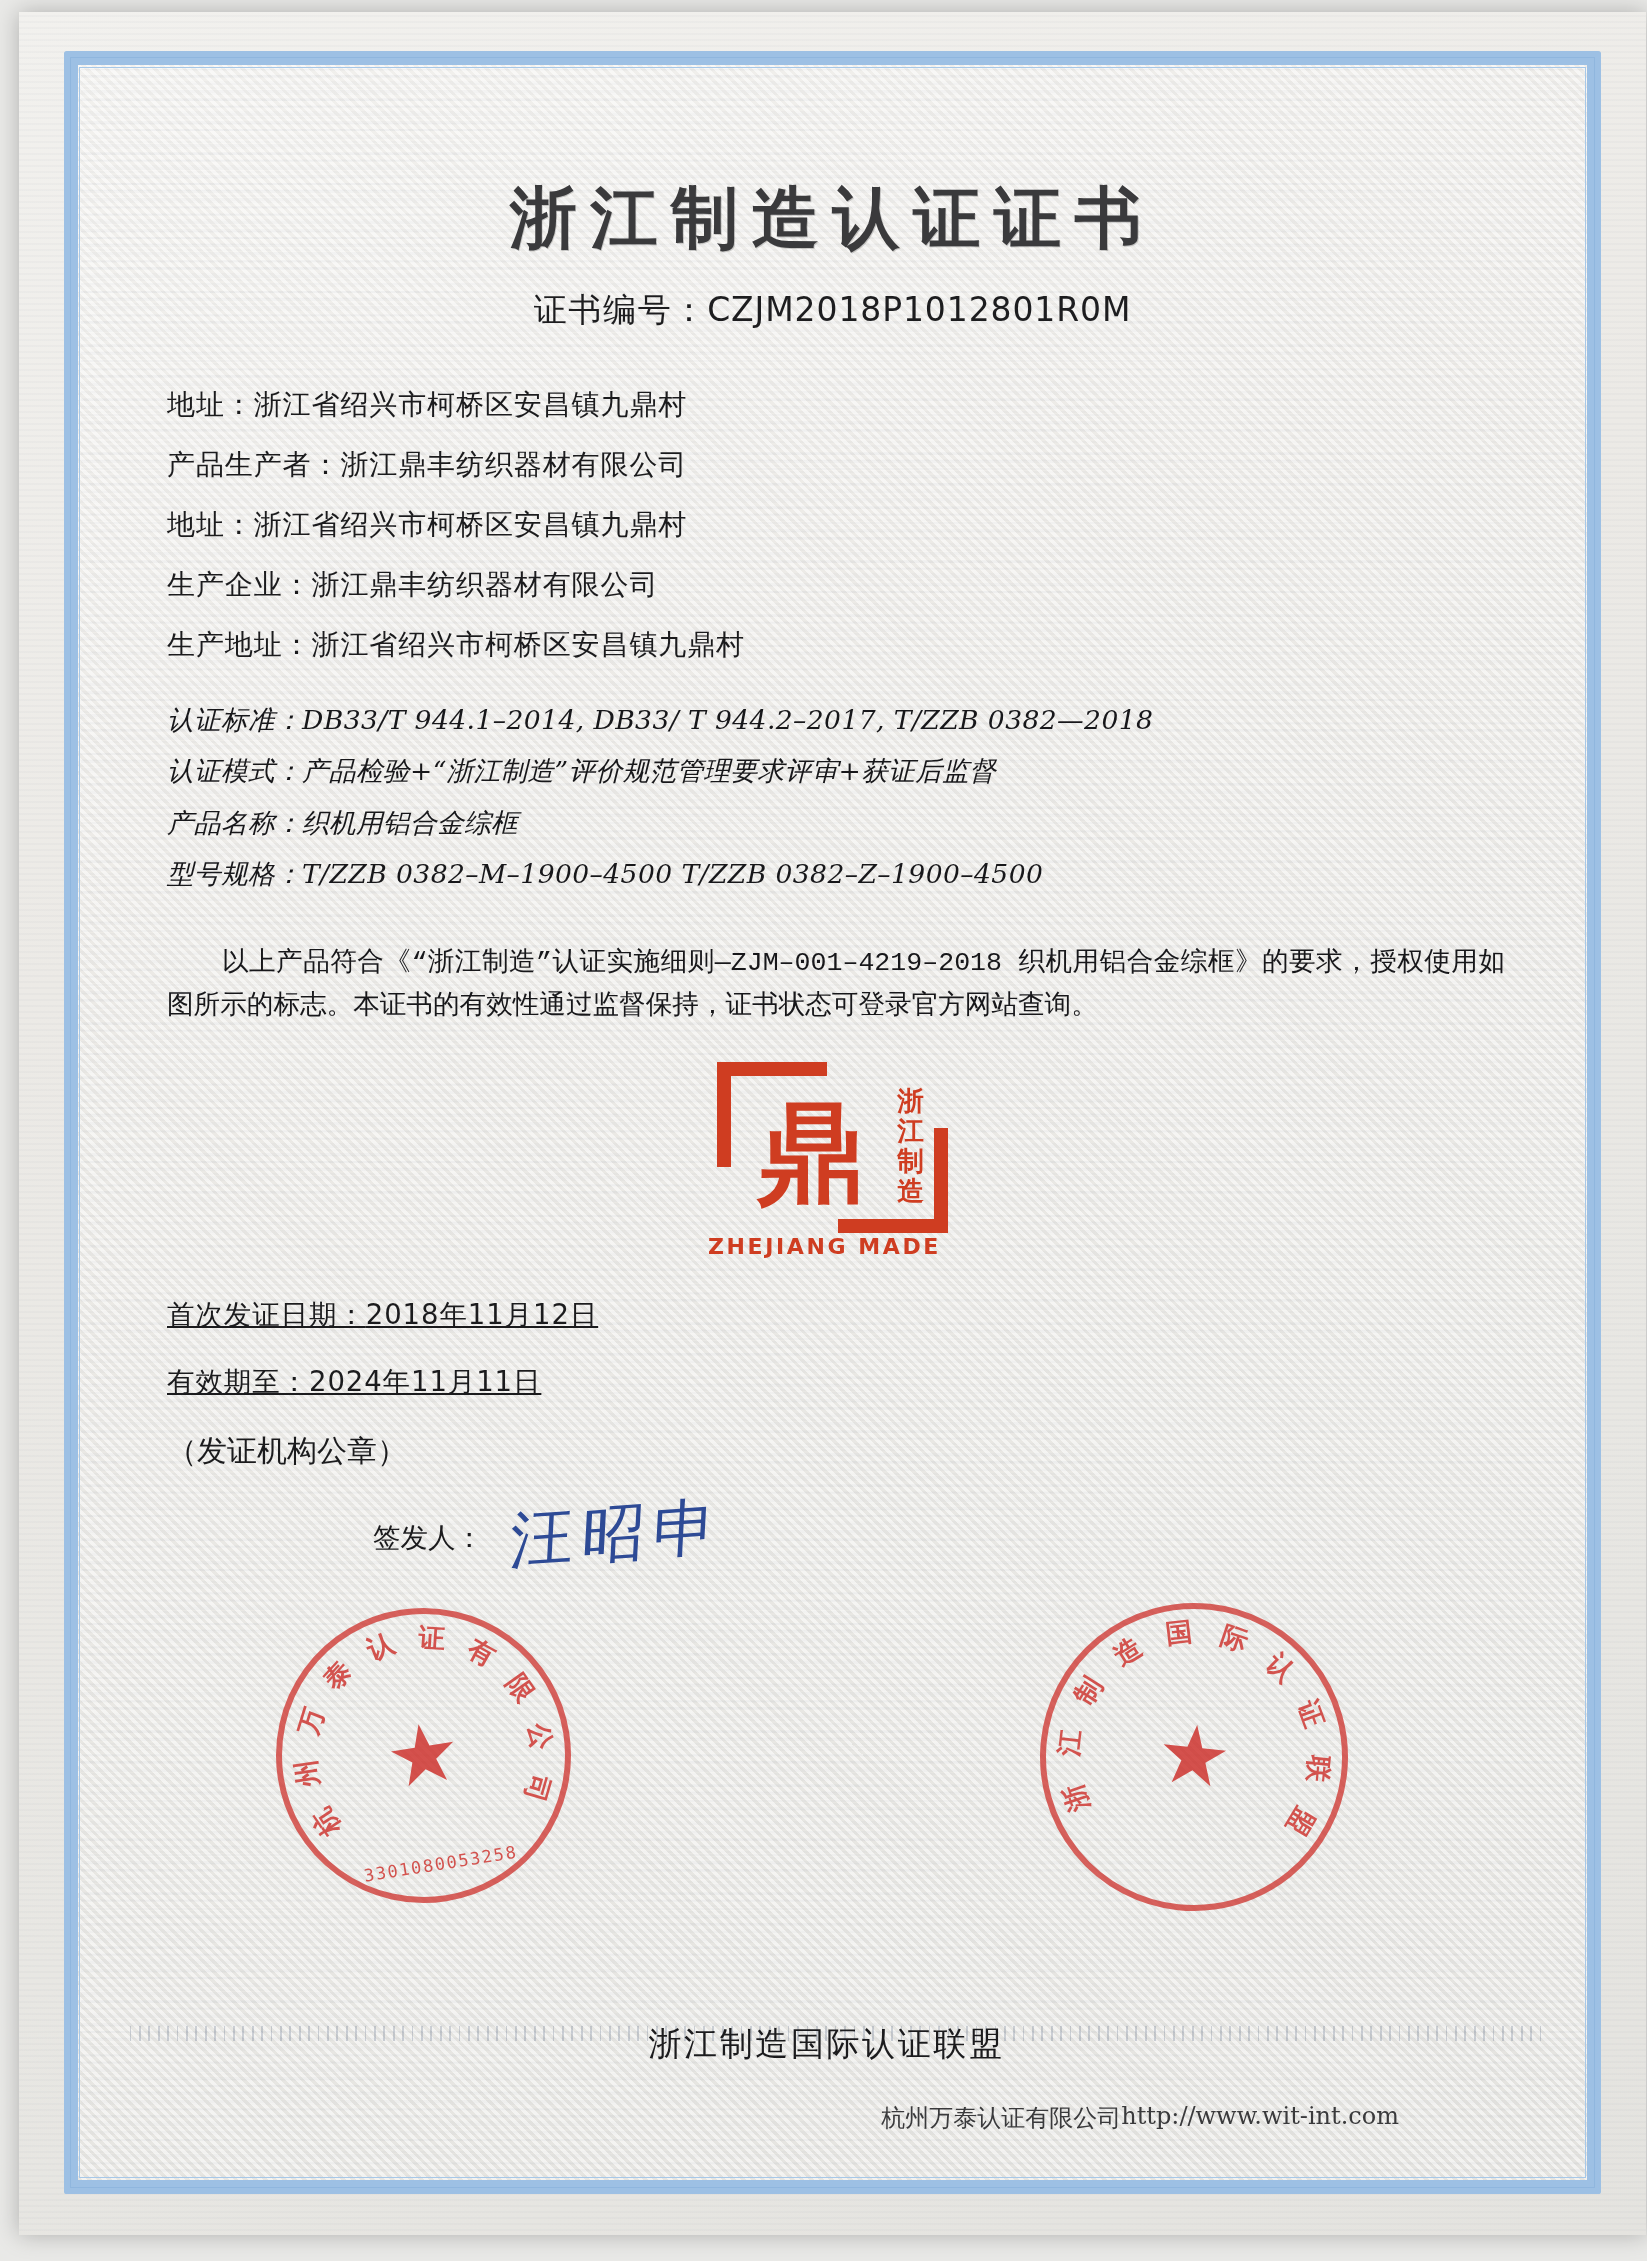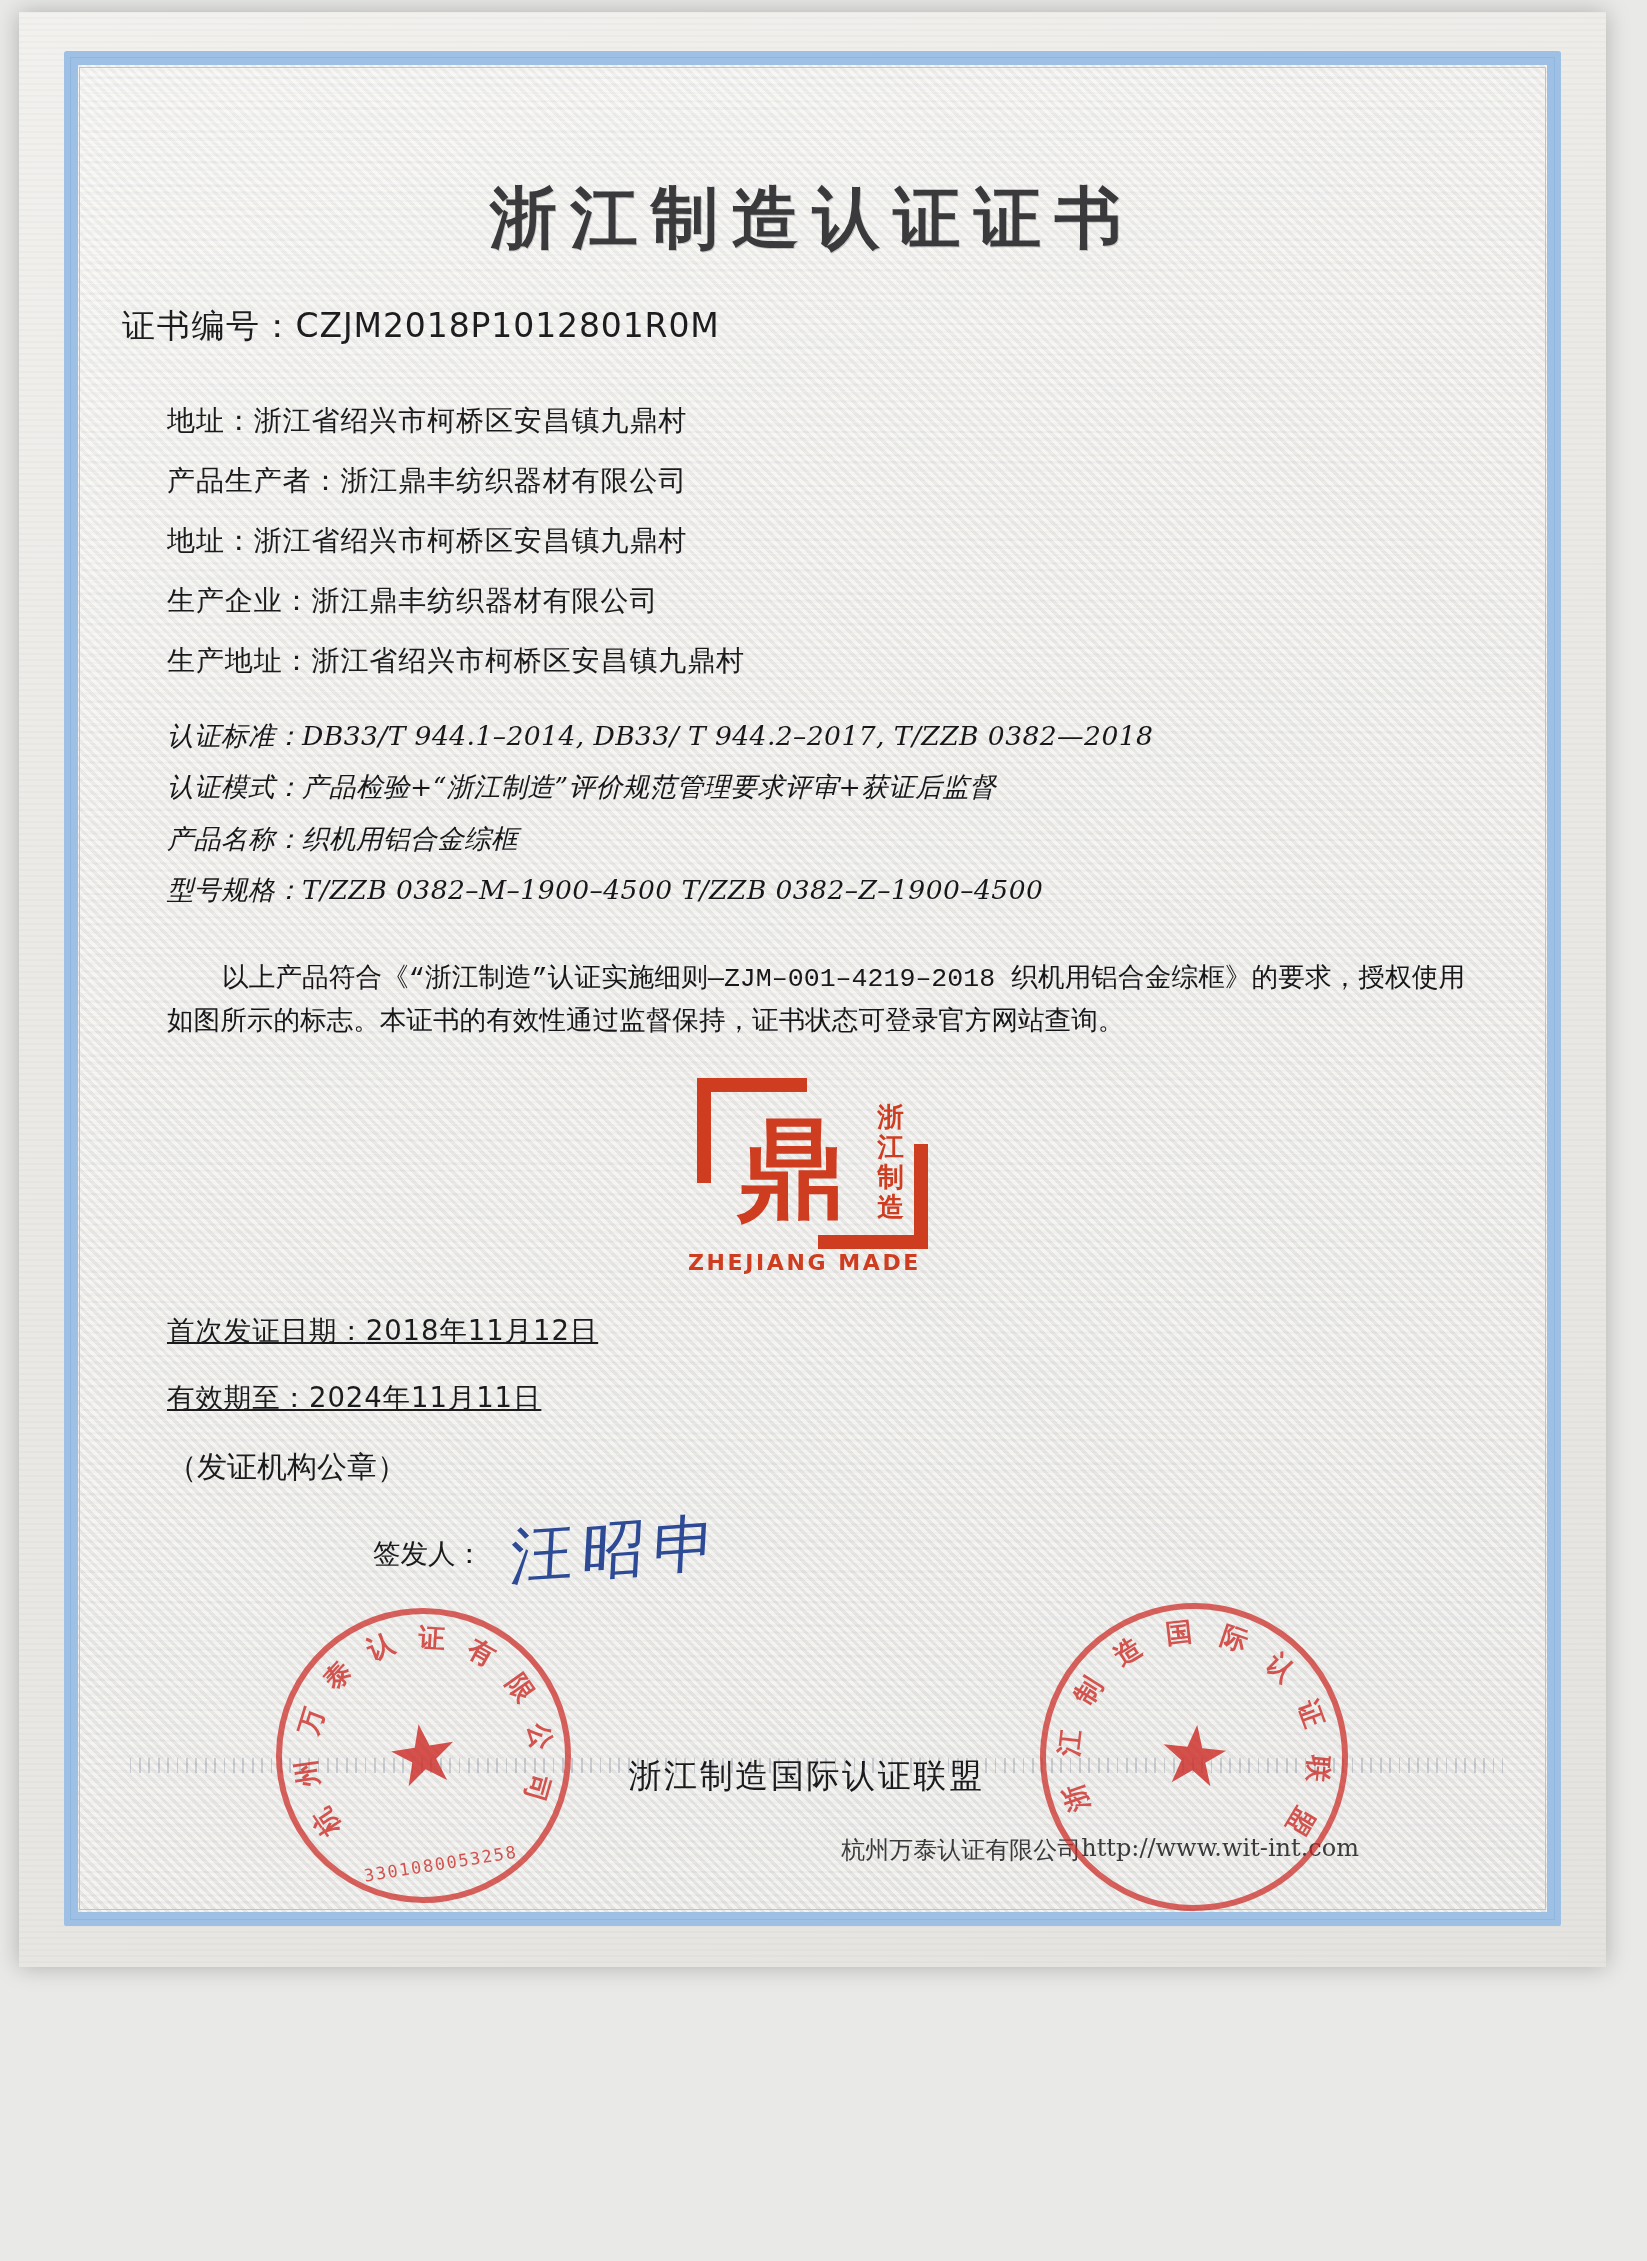--- a/index.html
+++ b/index.html
@@ -16,31 +16,32 @@
     height: 2261px;
     background: #e9e9e7;
     overflow: hidden;
   }
   
   .sheet {
     position: absolute;
     left: 19px;
     top: 12px;
     width: 1587px;
-    height: 1955px;
+    height: 2223px;
     background:
       repeating-linear-gradient(
         0deg,
         rgba(255,255,255,0) 0px,
         rgba(255,255,255,0) 4.3px,
         rgba(120,130,150,0.045) 4.3px,
         rgba(120,130,150,0.045) 6px
       ),
       linear-gradient(160deg, #f2f1ee 0%, #eceae6 35%, #e8e7e3 70%, #e4e3df 100%);
     box-shadow: 0 0 22px rgba(0,0,0,0.25);
+    padding-left: 40px;
   }
   
   .border-outer {
     position: absolute;
     left: 45px;
     top: 39px;
     right: 45px;
     bottom: 41px;
     border: 14.6px solid #9dc0e4;
     border-radius: 2.6px;
@@ -93,24 +94,25 @@
     text-align: center;
     font-family: "DejaVu Serif", serif;
     font-weight: bold;
     font-size: 67px;
     letter-spacing: 13.7px;
     color: #3a3a3c;
     margin-top: 58px;
     text-shadow: 0.9px 0.9px 0 rgba(0,0,0,0.18);
   }
   .cert-number {
+    text-align: center;
     font-family: "DejaVu Sans", sans-serif;
     font-size: 33px;
     color: #1d1d1f;
-    margin-top: 40px;
+    margin-top: 24px;
     letter-spacing: 0.9px;
   }
   .cert-number .label {
     font-family: "DejaVu Sans", sans-serif;
     letter-spacing: 1.7px;
   }
 
   .party-block {
     margin-top: 53px;
     padding-left: 45px;

